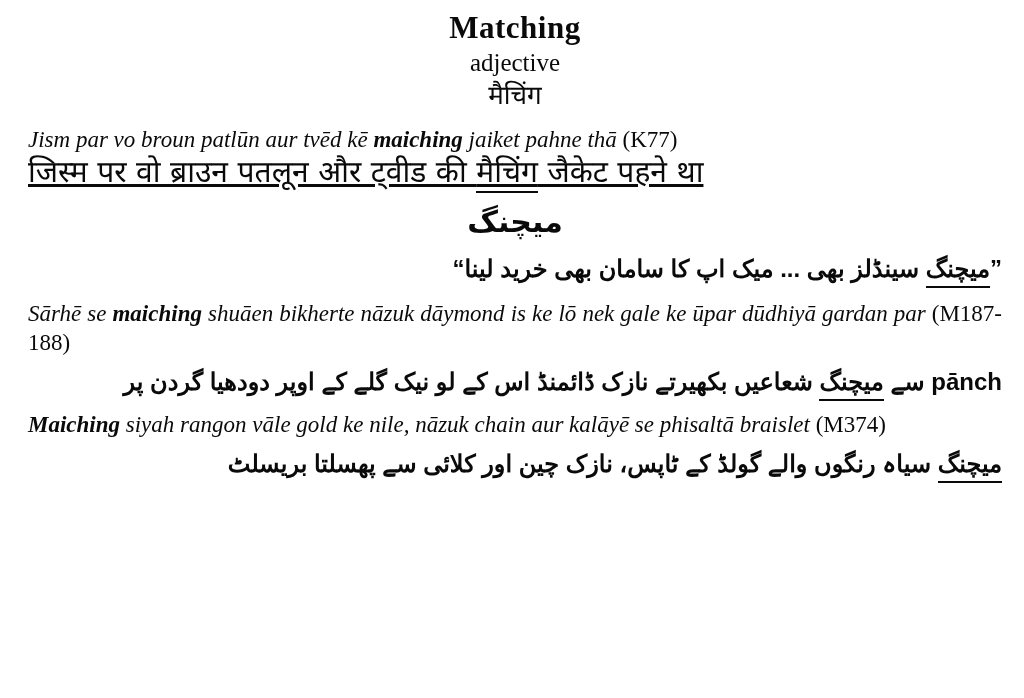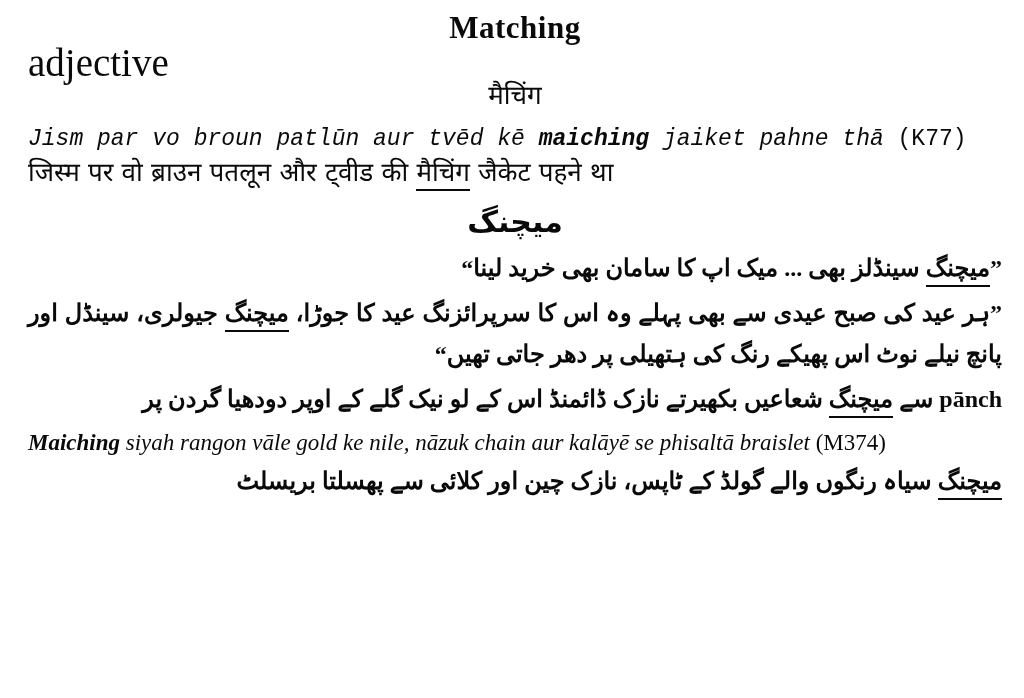--- a/index.html
+++ b/index.html
@@ -15,67 +15,68 @@
     font-family: "Liberation Serif", serif;
   }
   .title {
     text-align: center;
     font-weight: bold;
     font-size: 31px;
     line-height: 36px;
     letter-spacing: 0.5px;
   }
   .pos {
-    text-align: left;
-    font-size: 39px;
+    text-align: center;
+    font-size: 25px;
     line-height: 33px;
   }
   .hindi-head {
     text-align: center;
     font-size: 26px;
     line-height: 32px;
     font-family: "DejaVu Sans", "Liberation Serif", serif;
   }
   .roman {
     margin: 0;
     font-style: italic;
     font-size: 23px;
     line-height: 29px;
     text-align: justify;
   }
   .roman .kw { font-weight: bold; }
   .roman .ref { font-style: normal; }
-  .ex0-roman { margin-top: 14px; font-family: Liberation Mono, monospace; }
+  .ex0-roman { margin-top: 14px; }
   .ex1-roman { margin-top: 8px; }
   .ex2-roman { margin-top: 10px; }
   .ex3-roman { margin-top: 10px; }
   .ex4-roman { margin-top: 8px; }
   .hindi {
     margin: 2px 0 0;
-    font-size: 26px;
+    font-size: 30px;
     line-height: 32px;
     font-family: "DejaVu Sans", "Liberation Serif", serif;
+    text-decoration: underline;
   }
   .urdu-head {
     margin-top: 12px;
     text-align: center;
     font-size: 30px;
     line-height: 44px;
     font-weight: bold;
     direction: rtl;
     font-family: "DejaVu Sans", sans-serif;
   }
   .urdu {
     margin: 4px 0 0;
     direction: rtl;
     text-align: justify;
     font-size: 24px;
     line-height: 41px;
     font-weight: bold;
-    font-family: Liberation Serif, serif;
+    font-family: Liberation Sans, sans-serif;
   }
   .ul {
     border-bottom: 2px solid #0a0a0a;
     padding-bottom: 2px;
   }
   .urdu .ul { padding-bottom: 4px; }
 </style>
 </head>
 <body>
 
@@ -85,20 +86,20 @@
   <div class="pos">adjective</div>
   <div class="hindi-head">मैचिंग</div>
 
   <p class="roman ex0-roman"><span>Jism par vo broun patlūn aur tvēd kē </span><b class="kw">maiching</b><span> jaiket pahne thā </span><span class="ref">(K77)</span></p>
   <p class="hindi"><span>जिस्म पर वो ब्राउन पतलून और ट्वीड की </span><span class="ul">मैचिंग</span><span> जैकेट पहने था</span></p>
 
   <div class="urdu-head">میچنگ</div>
 
   <p class="urdu" dir="rtl"><span>”</span><span class="ul">میچنگ</span><span> سینڈلز بھی ... میک اپ کا سامان بھی خرید لینا“</span></p>
 
-  <p class="urdu" dir="rtl"><span>”ہر عید کی صبح عیدی سے بھی پہلے وہ اس کا سرپرائزنگ عید کا جوڑا، </span><span class="ul">میچنگ</span><span> جیولری، سینڈل اور پانچ نیلے نوٹ اس پھیکے رنگ کی ہتھیلی پر دھر جاتی تھیں“</span></p>
 
+  <p class="roman ex3-roman"><span>Sārhē se </span><b class="kw">maiching</b><span> shuāen bikherte nāzuk dāymond is ke lō nek gale ke ūpar dūdhiyā gardan par </span><span class="ref">(M187-188)</span></p>
   <p class="urdu" dir="rtl"><span>pānch سے </span><span class="ul">میچنگ</span><span> شعاعیں بکھیرتے نازک ڈائمنڈ اس کے لو نیک گلے کے اوپر دودھیا گردن پر</span></p>
 
   <p class="roman ex4-roman"><b class="kw">Maiching</b><span> siyah rangon vāle gold ke nile, nāzuk chain aur kalāyē se phisaltā braislet </span><span class="ref">(M374)</span></p>
   <p class="urdu" dir="rtl"><span class="ul">میچنگ</span><span> سیاہ رنگوں والے گولڈ کے ٹاپس، نازک چین اور کلائی سے پھسلتا بریسلٹ</span></p>
 
 </div>
 
 </body></html>

